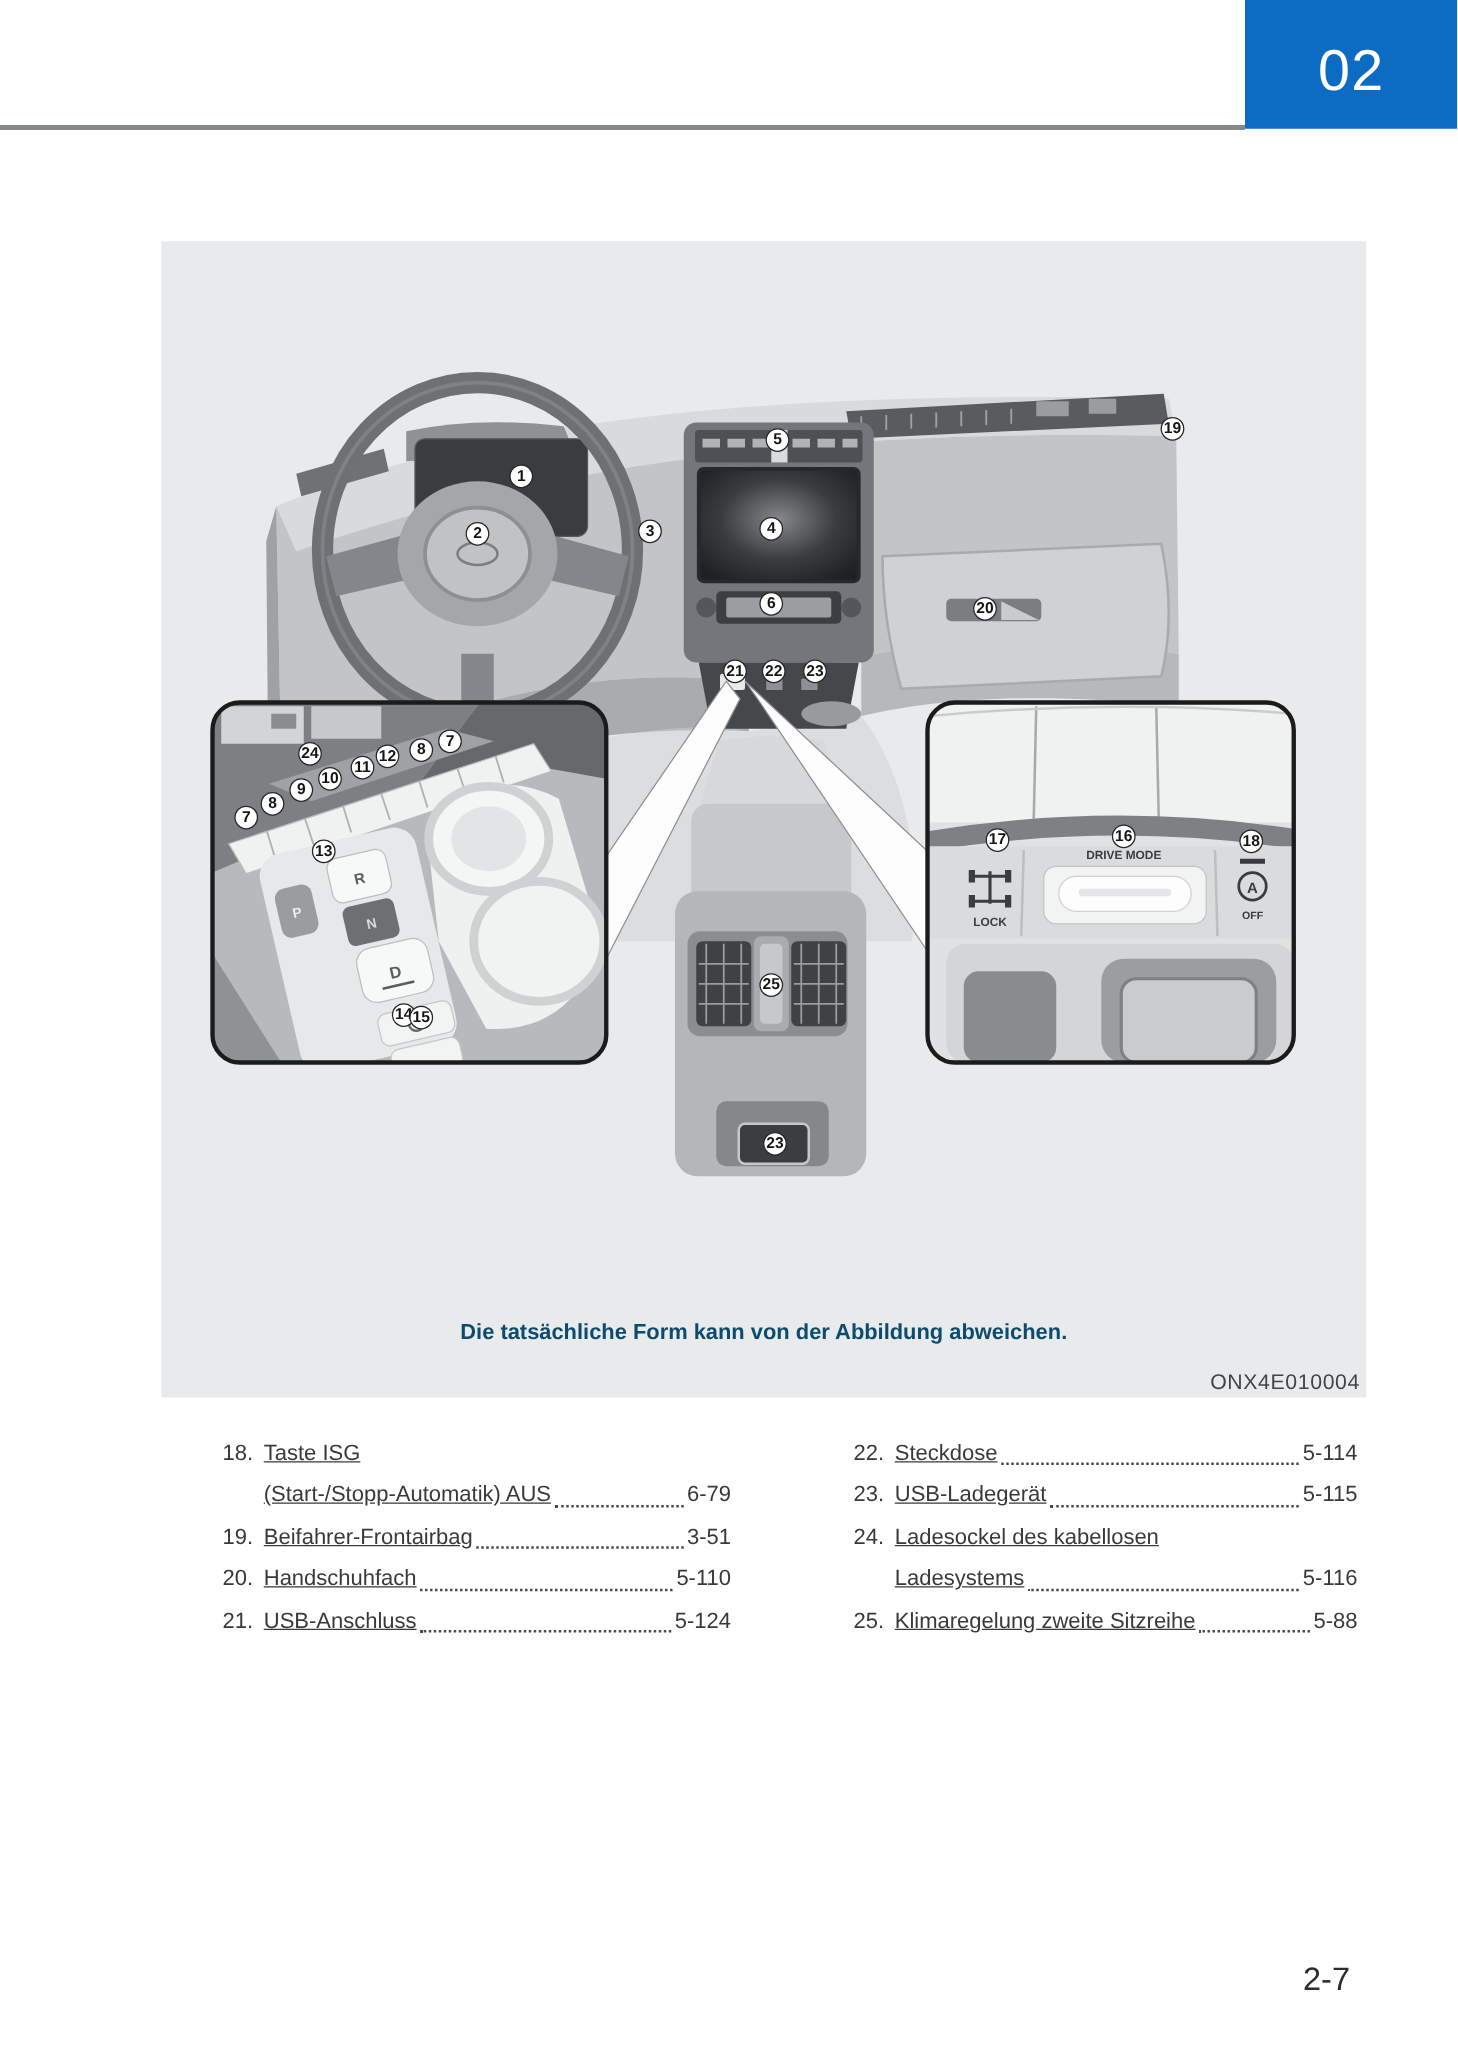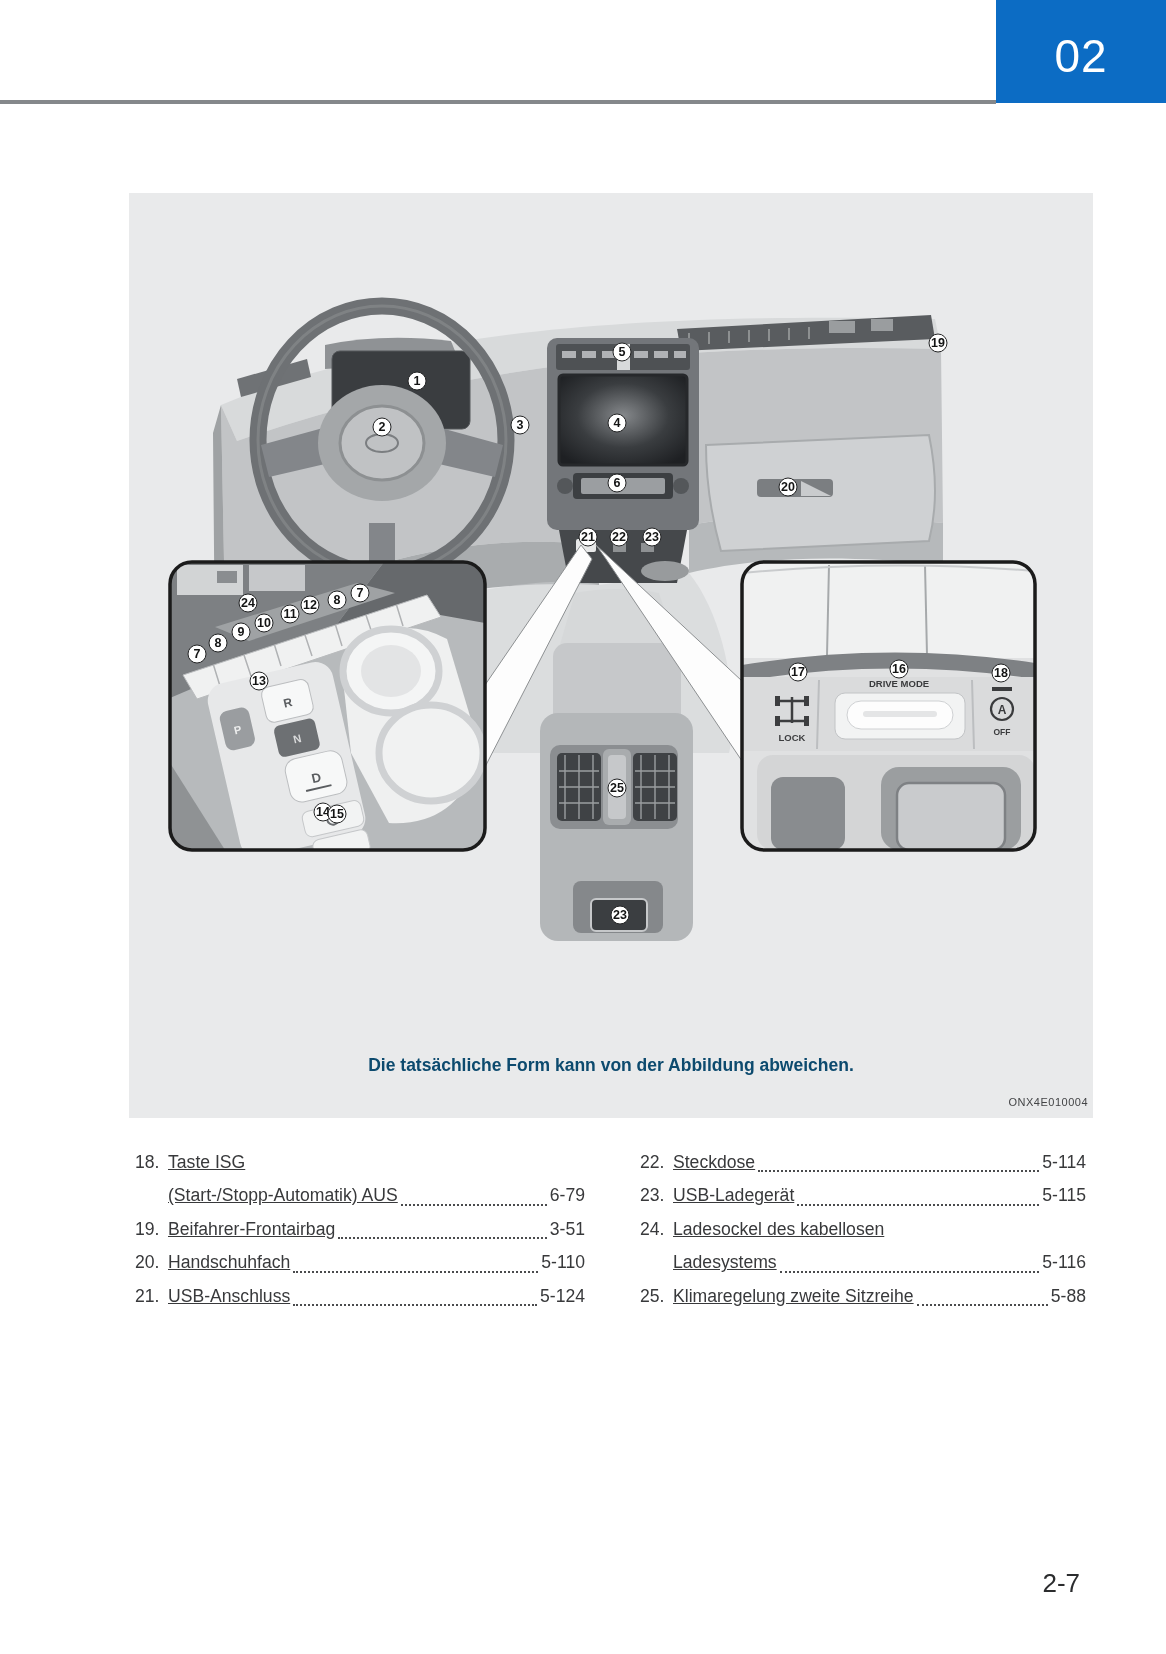--- a/index.html
+++ b/index.html
@@ -13,25 +13,25 @@
 
   .figure{position:absolute;left:129px;top:193px;width:964px;height:925px;background:#e9eaeb;}
   .figure svg{position:absolute;left:0;top:0;}
   .callout-layer{position:absolute;left:0;top:0;width:100%;height:100%;}
   .callout{position:absolute;width:19px;height:19px;border-radius:50%;
     background:#ffffff;border:1.4px solid #242526;color:#131414;
     font-size:12.5px;font-weight:bold;display:flex;align-items:center;justify-content:center;
     transform:translate(-50%,-50%);box-sizing:border-box;line-height:1;}
   .fig-caption{position:absolute;left:0;right:0;top:862px;text-align:center;
     font-size:17.5px;font-weight:bold;color:#0c4a6e;}
-  .fig-code{position:absolute;right:5px;top:903px;font-size:11px;color:#434446;letter-spacing:.5px;}
+  .fig-code{position:absolute;right:5px;top:903px;font-size:17px;color:#434446;letter-spacing:.5px;}
 
   .index{position:absolute;left:135px;top:1146px;width:951px;display:flex;gap:55px;
     font-size:17.6px;color:#38393b;}
-  .col{display:flex;flex-direction:column;}
+  .col{display:flex;flex-direction:column;margin-left:43px;}
   .col-left{width:450px;}
   .col-right{width:446px;}
   .entry{display:block;}
   .row{display:flex;align-items:flex-end;height:33.4px;line-height:33.4px;white-space:nowrap;}
   .num{flex:0 0 33px;width:33px;}
   .lbl{flex:0 0 auto;text-decoration:underline;}
   .dots{flex:1 1 auto;border-bottom:2.2px dotted #4a4b4d;margin:0 3px 7px 3px;min-width:8px;}
   .pg{flex:0 0 auto;}
 
   .page-number{position:absolute;top:1568px;right:86px;font-size:26px;color:#2b2c2e;}

